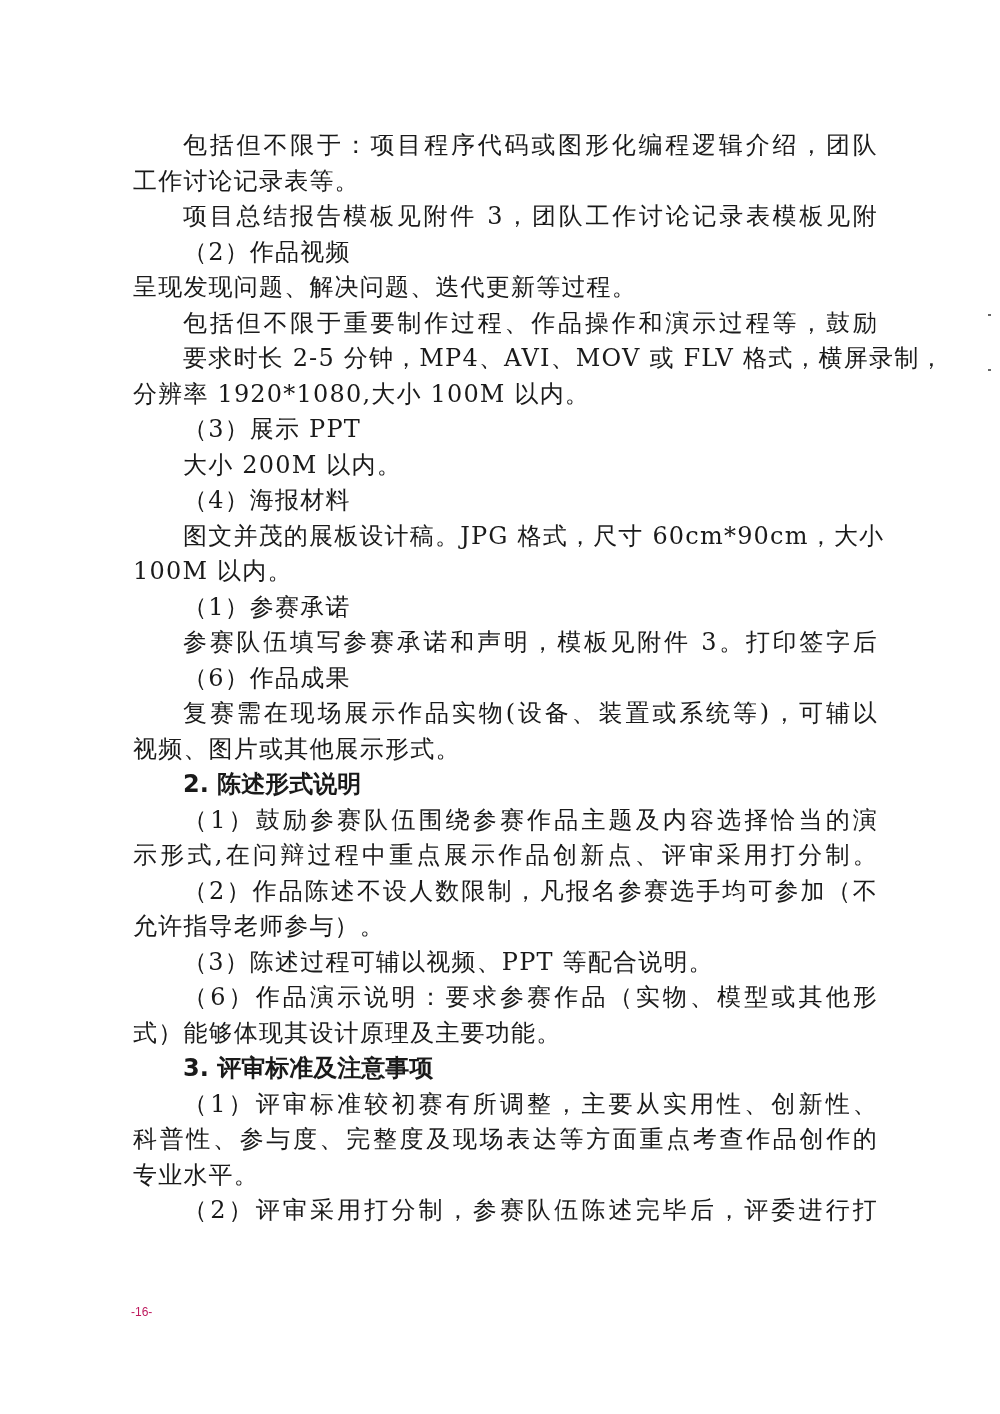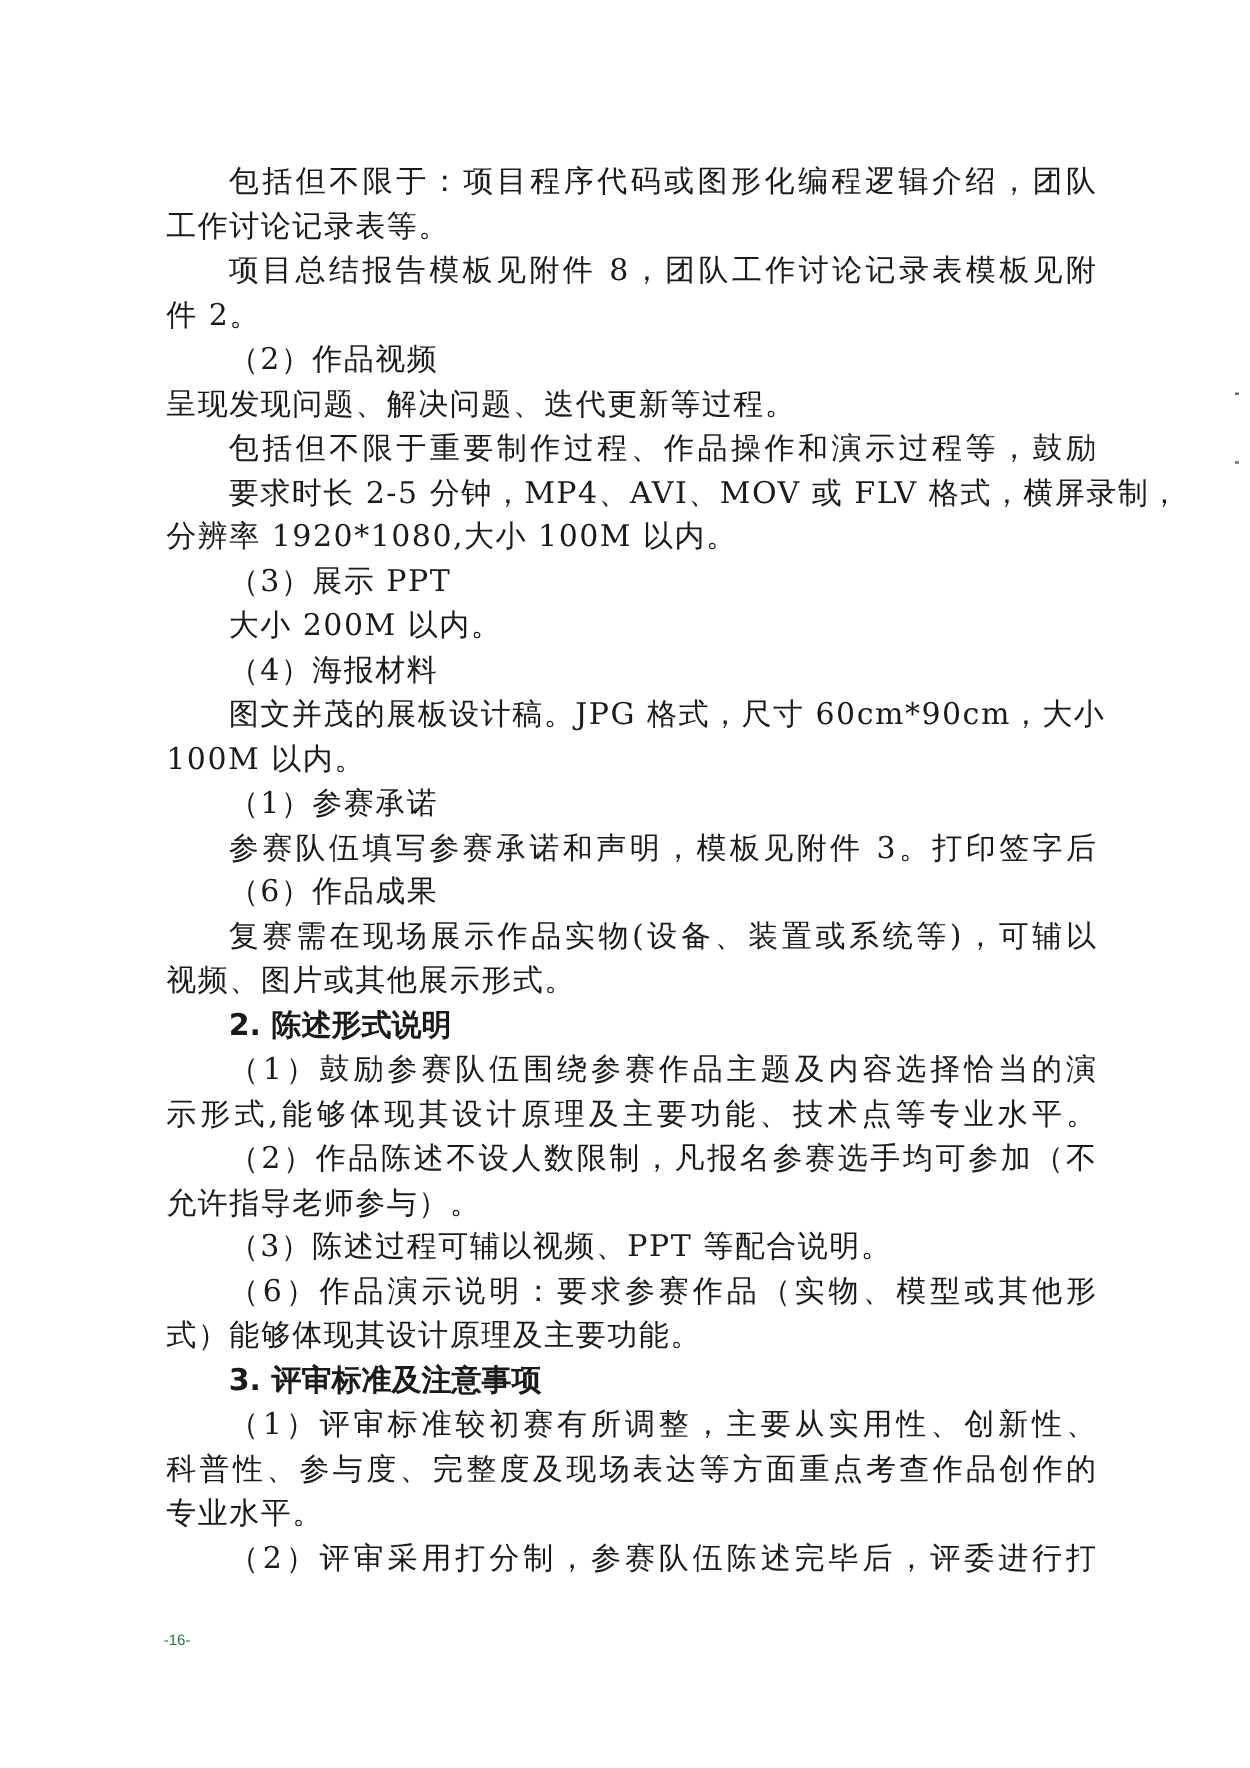--- a/index.html
+++ b/index.html
@@ -50,56 +50,55 @@
     .justify {
       text-align: justify;
       text-align-last: justify;
     }
     .page-number {
       position: absolute;
       left: 131px;
       top: 1305px;
       font-family: "Liberation Sans", sans-serif;
       font-size: 12px;
-      color: #15803d;
+      color: #be185d;
     }
     .edge-mark {
       position: absolute;
       width: 3px;
       height: 2px;
       background: #666;
     }
   </style>
 </head>
 <body>
 
 <div class="page">
   <div class="body-text">
     <div class="line indent justify">包括但不限于：项目程序代码或图形化编程逻辑介绍，团队</div>
     <div class="line">工作讨论记录表等。</div>
-    <div class="line indent justify">项目总结报告模板见附件 8，团队工作讨论记录表模板见附</div>
-    <div class="line">件 2。</div>
+    <div class="line indent justify">项目总结报告模板见附件 3，团队工作讨论记录表模板见附</div>
     <div class="line item-head">（2）作品视频</div>
     <div class="line">呈现发现问题、解决问题、迭代更新等过程。</div>
     <div class="line indent justify">包括但不限于重要制作过程、作品操作和演示过程等，鼓励</div>
     <div class="line indent justify">要求时长 2-5 分钟，MP4、AVI、MOV 或 FLV 格式，横屏录制，</div>
     <div class="line">分辨率 1920*1080,大小 100M 以内。</div>
     <div class="line item-head">（3）展示 PPT</div>
     <div class="line indent">大小 200M 以内。</div>
     <div class="line item-head">（4）海报材料</div>
     <div class="line indent justify">图文并茂的展板设计稿。JPG 格式，尺寸 60cm*90cm，大小</div>
     <div class="line">100M 以内。</div>
     <div class="line item-head">（1）参赛承诺</div>
     <div class="line indent justify">参赛队伍填写参赛承诺和声明，模板见附件 3。打印签字后</div>
     <div class="line item-head">（6）作品成果</div>
     <div class="line indent justify">复赛需在现场展示作品实物(设备、装置或系统等)，可辅以</div>
     <div class="line">视频、图片或其他展示形式。</div>
     <div class="line heading">2. 陈述形式说明</div>
     <div class="line indent justify">（1）鼓励参赛队伍围绕参赛作品主题及内容选择恰当的演</div>
-    <div class="line justify">示形式,能够体现其设计原理及主要功能、技术点等专业水平。</div>
+    <div class="line justify">示形式,在问辩过程中重点展示作品创新点、评审采用打分制。</div>
     <div class="line indent justify">（2）作品陈述不设人数限制，凡报名参赛选手均可参加（不</div>
     <div class="line">允许指导老师参与）。</div>
     <div class="line indent">（3）陈述过程可辅以视频、PPT 等配合说明。</div>
     <div class="line indent justify">（6）作品演示说明：要求参赛作品（实物、模型或其他形</div>
     <div class="line">式）能够体现其设计原理及主要功能。</div>
     <div class="line heading">3. 评审标准及注意事项</div>
     <div class="line indent justify">（1）评审标准较初赛有所调整，主要从实用性、创新性、</div>
     <div class="line justify">科普性、参与度、完整度及现场表达等方面重点考查作品创作的</div>
     <div class="line">专业水平。</div>
     <div class="line indent justify">（2）评审采用打分制，参赛队伍陈述完毕后，评委进行打</div>

